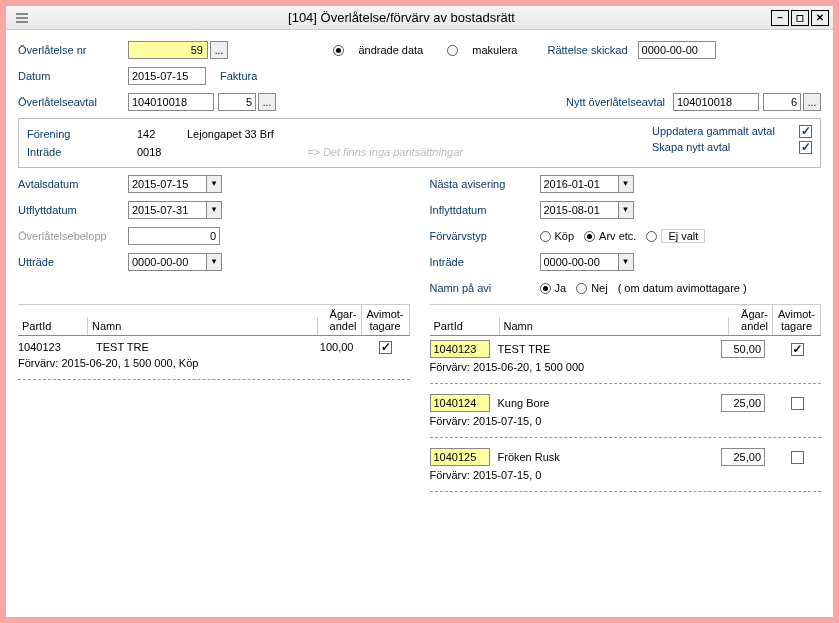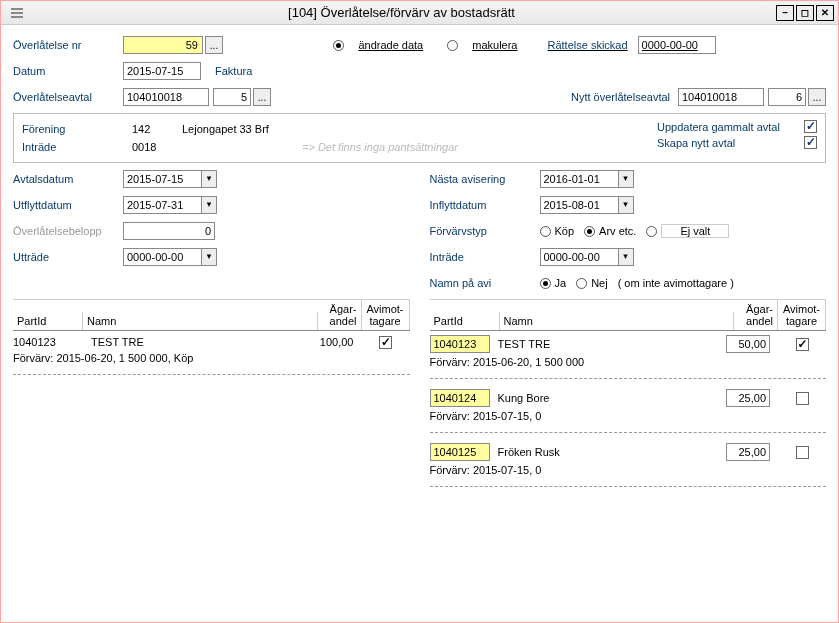--- a/index.html
+++ b/index.html
@@ -1,17 +1,17 @@
 <!DOCTYPE html>
 <html><head>
 <meta charset="utf-8">
 <style>
 * { box-sizing: border-box; margin: 0; padding: 0; }
 body { font-family: Arial, sans-serif; font-size: 11px; background: #fff; color: #000; }
-.window { width: 839px; height: 623px; background: #fff; border: 1px solid #fca5a5; position: relative; }
+.window { width: 839px; height: 623px; background: #fff; border: 6px solid #fca5a5; position: relative; }
 .titlebar { height: 24px; background: linear-gradient(#f5f5f5,#e8e8e8); display: flex; align-items: center; border-bottom: 1px solid #ccc; padding: 0 4px; }
 .titlebar .menu-icon { width: 16px; display: flex; flex-direction: column; gap: 2px; margin-left: 6px; cursor: pointer; }
 .titlebar .menu-icon span { display: block; height: 2px; background: #888; width: 12px; }
 .titlebar .title { flex: 1; text-align: center; font-size: 13px; }
 .titlebar .winbtns { display: flex; gap: 2px; }
 .titlebar .winbtn { width: 18px; height: 16px; border: 1px solid #000; background: #eee; font-size: 10px; line-height: 13px; text-align: center; font-weight: bold; cursor: pointer; }
 
 .content { padding: 10px 12px; }
 .row { display: flex; align-items: center; margin-bottom: 6px; min-height: 20px; }
 .lbl { width: 110px; color: #0a3a6a; }
@@ -25,21 +25,21 @@
 .chk { width: 13px; height: 13px; border: 1px solid #666; display: inline-block; position: relative; cursor: pointer; background:#fff; vertical-align: middle; }
 .chk.on::after { content: "✓"; position: absolute; left: 1px; top: -2px; font-size: 12px; font-weight: bold; }
 .combo { display: inline-flex; }
 .combo input { border-right: none; }
 .combo .dd { width: 16px; height: 18px; border: 1px solid #888; background: #eee; font-size: 9px; text-align: center; line-height: 15px; cursor: pointer; }
 
 .box { border: 1px solid #bbb; padding: 6px 8px; margin-top: 6px; margin-bottom: 6px; position: relative; }
 .box .boxrow { display: flex; align-items: center; min-height: 18px; }
 .box .lbl2 { width: 110px; color: #0a3a6a; }
 .box .right-opts { margin-left: auto; display: flex; flex-direction: column; gap: 3px; align-items: flex-end; }
-.box .right-opts .opt { display: flex; align-items: center; gap: 6px; color: #0a3a6a; width:160px; justify-content: space-between;}
+.box .right-opts .opt { display: flex; align-items: flex-start; gap: 6px; color: #0a3a6a; width:160px; justify-content: space-between;}
 .hint { color: #bbb; font-style: italic; }
 
 .warn { background: #ffff80; color: #000; padding: 2px 6px; margin: 2px 0 6px 0; font-size: 11px; text-align: right; }
 
 .cols { display: flex; gap: 20px; }
 .col { flex: 1; }
 
 .tblhead { display: flex; border-bottom: 1px solid #888; border-top: 1px solid #ccc; align-items:flex-end; }
 .tblhead > div { border-right: 1px solid #ccc; padding: 3px 4px; color: #000; font-size: 11px; }
 .th-part { width: 70px; }
@@ -73,21 +73,21 @@
       <div class="winbtn">✕</div>
     </div>
   </div>
 
   <div class="content">
 
     <div class="row">
       <span class="lbl">Överlåtelse nr</span>
       <input type="text" class="yellow" style="width: 80px;" value="59">
       <button class="btn-sq">...</button>
-      <div style="flex:1; display:flex; align-items:center; justify-content:center; gap:10px;text-decoration:underline;">
+      <div style="flex:1; display:flex; align-items:center; justify-content:center; gap:10px;">
         <span class="rad on"></span>
         <span>ändrade data</span>
         <span style="width:4px"></span>
         <span class="rad"></span>
         <span>makulera</span>
         <span style="width:10px"></span>
         <span style="color:#0a3a6a">Rättelse skickad</span>
         <input type="text" class="date" value="0000-00-00" style="">
       </div>
     </div>
@@ -204,38 +204,38 @@
           </div>
         <div class="row">
             <span class="lbl">Förvärvstyp</span>
           <span class="rad"></span>
             <span>Köp</span>
           <span style="width:10px"></span>
           <span class="rad on"></span>
             <span>Arv etc.</span>
           <span style="width:10px"></span>
           <span class="rad"></span>
-            <span style="background:#fff;border:1px solid #ccc;padding:0 18px">Ej valt</span>
+            <span style="background:#fff;border:1px solid #ccc;padding:0 6px">Ej valt</span>
         </div>
         <div class="row">
             <span class="lbl">Inträde</span>
           <span class="combo">
               <input type="text" class="date" value="0000-00-00" style="">
               <span class="dd">▾</span>
             </span>
           </div>
         <div class="row">
             <span class="lbl">Namn på avi</span>
           <span class="rad on"></span>
             <span>Ja</span>
           <span style="width:10px"></span>
           <span class="rad"></span>
             <span>Nej</span>
           <span style="width:10px"></span>
-          <span>( om inte avimottagare )</span>
+          <span>( om datum avimottagare )</span>
         </div>
 
         <div class="tblhead">
           <div class="th-part">PartId</div>
           <div class="th-namn">Namn</div>
           <div class="th-andel">Ägar-<br>andel</div>
           <div class="th-avi">Avimot-<br>tagare</div>
         </div>
         <div id="right-parties">
             <div class="party">

